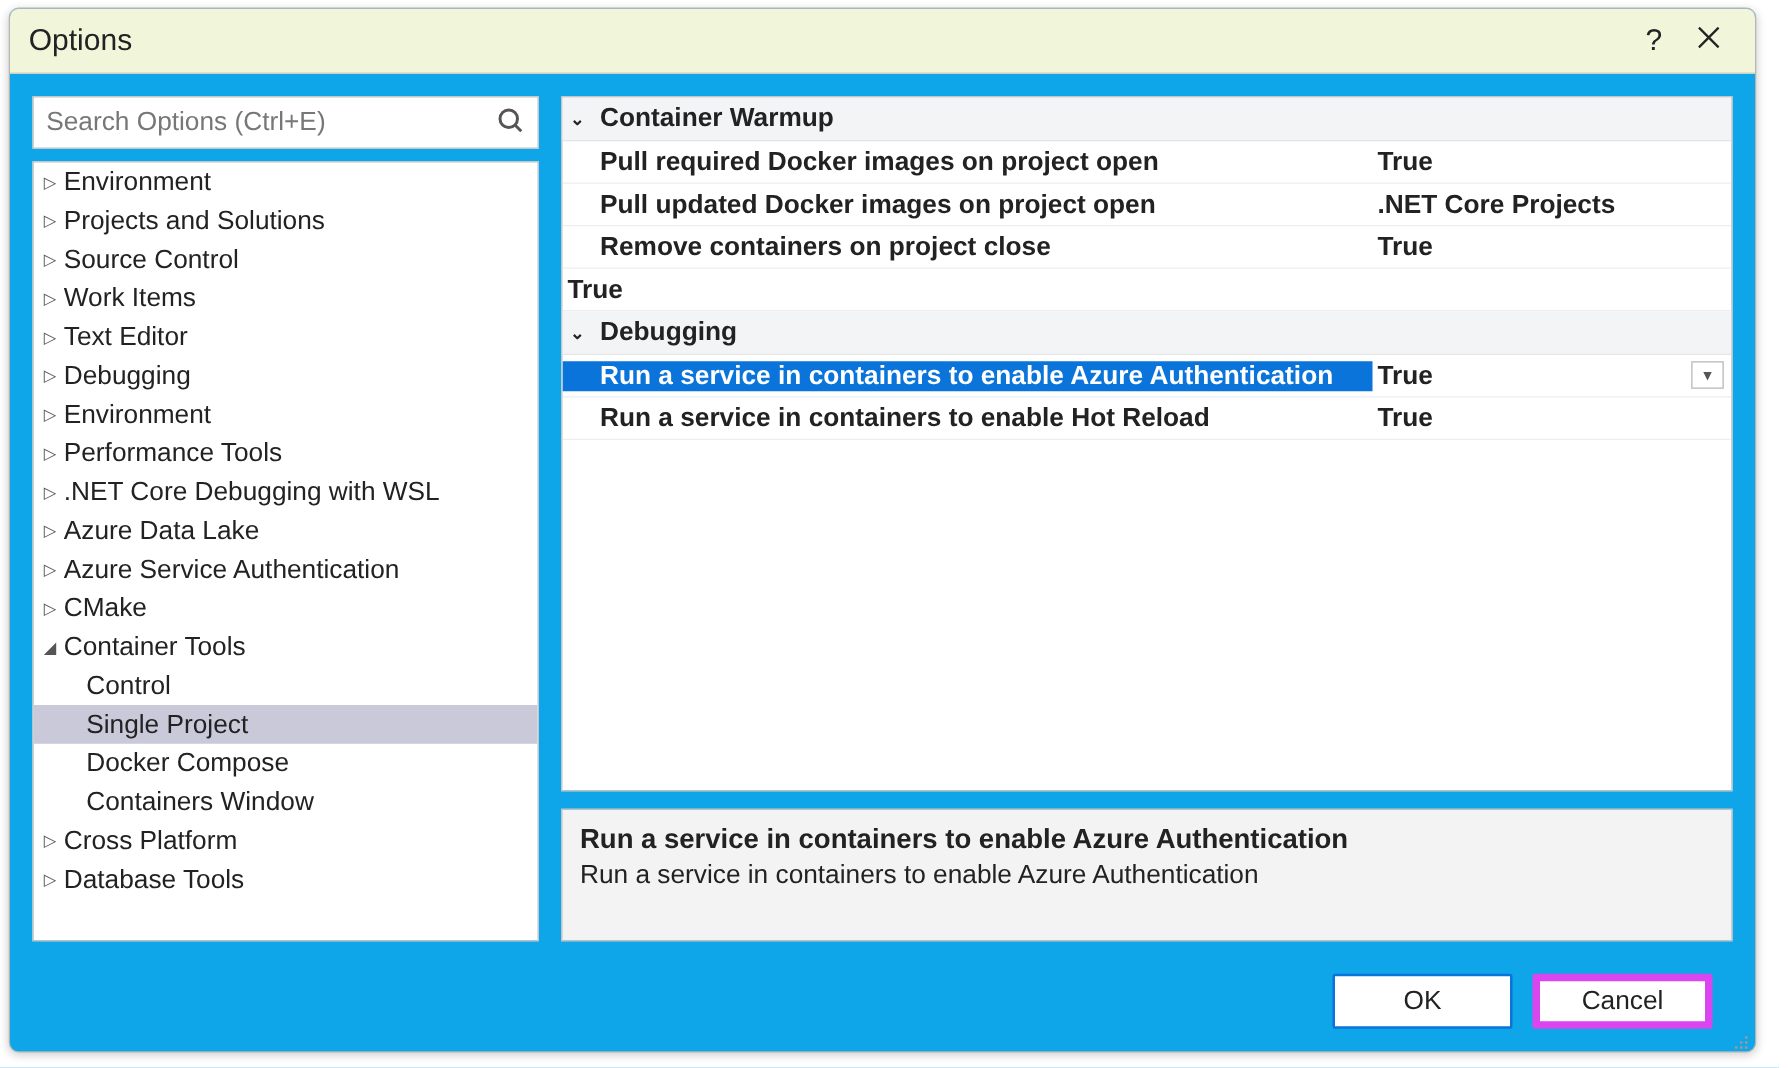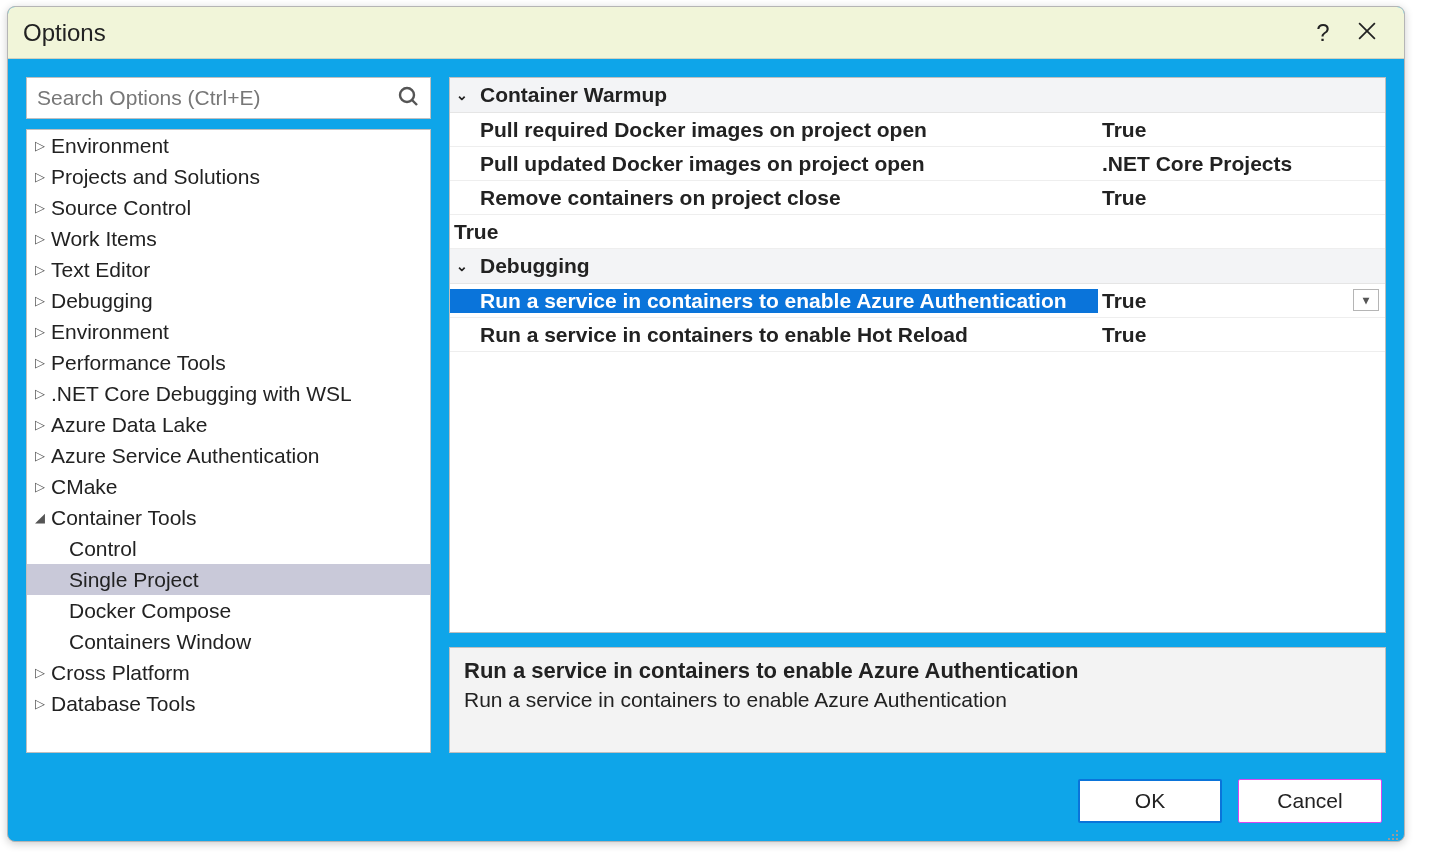--- a/index.html
+++ b/index.html
@@ -56,24 +56,24 @@
   .dropdown-btn {
     width:26px; height:22px; border:1px solid #b5b5b5; background:#fff; margin-left:auto; margin-right:6px;
     display:flex; align-items:center; justify-content:center; font-size:12px; color:#555;
   }
   .desc-box {
     margin-top:14px; border:1px solid #bfbfbf; background:#f3f3f3; padding:10px 14px; height:106px;
   }
   .desc-title { font-weight:700; font-size:22px; color:#222; margin-bottom:4px;}
   .desc-text { font-size:21px; color:#222; }
   .footer {
-    display:flex; justify-content:flex-end; gap:16px; padding:16px 22px 18px 0;
+    display:flex; justify-content:flex-end; gap:16px; padding:16px 34px 18px 0;
   }
   .btn {
-    min-width:144px; height:44px; border:1px solid #d946ef; background:#fff; font-size:21px;
+    min-width:144px; height:44px; border:6px solid #d946ef; background:#fff; font-size:21px;
     color:#222; cursor:pointer; border-radius:2px;
   }
   .btn.primary { border:2px solid #0a74da; }
   .resize-grip { position:absolute; right:4px; bottom:4px; width:14px; height:14px; }
   .resize-grip svg { width:14px; height:14px; }
 </style>
 </head>
 <body>
 
 <div class="dialog">

